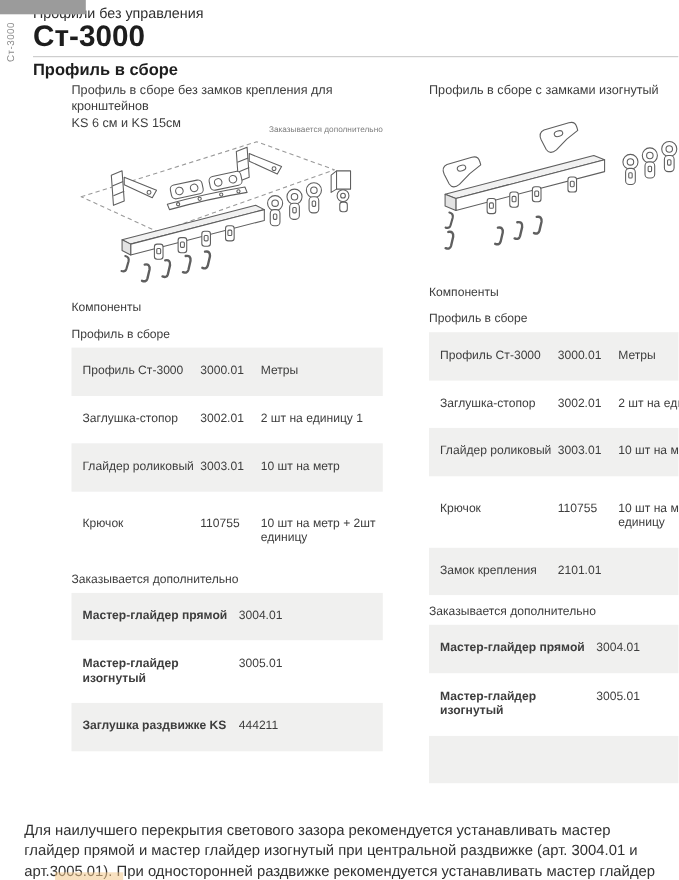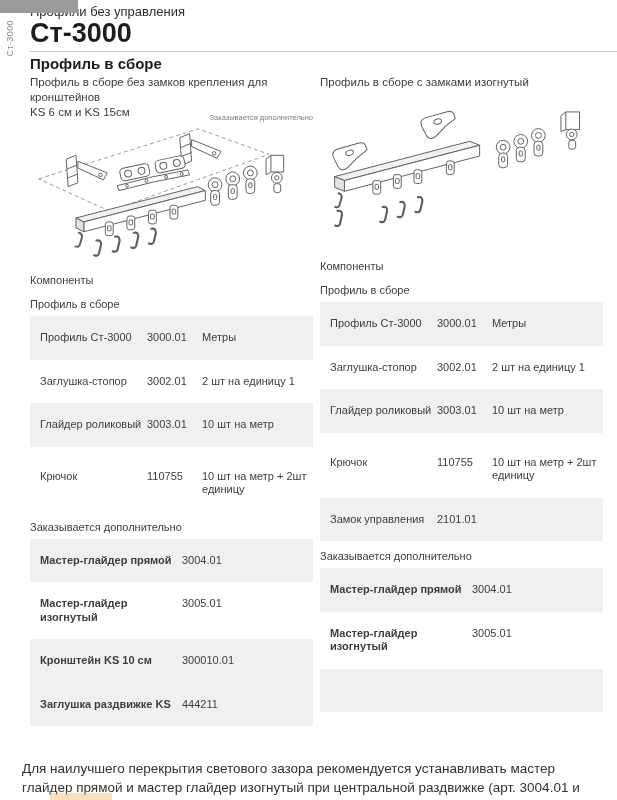--- a/index.html
+++ b/index.html
@@ -7,21 +7,21 @@
         font-family:"Liberation Sans", sans-serif;color:#3d3d3d;}
   .top-bar{position:absolute;top:0;left:0;width:78px;height:13px;background:#9b9b9b;}
   .side-label{position:absolute;top:20px;left:5px;writing-mode:vertical-rl;transform:rotate(180deg);
         font-size:9px;color:#8a8a8a;letter-spacing:.4px;}
   .header{padding:4px 0 0 30px;}
   .eyebrow{font-size:13px;line-height:15px;color:#2e2e2e;}
   .title{font-size:27px;line-height:27px;font-weight:bold;color:#1d1d1d;margin-top:1px;}
   .rule{border-top:1px solid #c9c9c9;margin-top:4px;}
   .section-heading{font-size:15px;line-height:17px;font-weight:bold;color:#1d1d1d;margin-top:3px;}
   .columns{display:flex;margin:3px 0 0 30px;}
-  .col{width:283px;}
+  .col{width:283px;margin-left:35px;}
   .col.left{margin-right:7px;}
   .subtitle{font-size:11.5px;line-height:15px;color:#3d3d3d;min-height:31px;}
   .diagram-wrap{position:relative;height:145px;margin-top:2px;}
   .diagram-note{position:absolute;top:-9px;right:0;font-size:7.5px;color:#7d7d7d;}
   .small-label{font-size:11px;line-height:13px;color:#3d3d3d;}
   .components-label{margin-top:7px;}
   .table-label{margin-top:11px;}
   .addl-label{margin-top:9px;}
   .tbl{margin-top:5px;}
   .tbl1{min-height:94px;}
@@ -177,24 +177,20 @@
       <div class="tbl">
         <div class="trow alt">
           <div class="cell c-name2">Мастер-глайдер прямой</div>
           <div class="cell c-art2">3004.01</div>
         </div>
         <div class="trow">
           <div class="cell c-name2">Мастер-глайдер изогнутый</div>
           <div class="cell c-art2">3005.01</div>
         </div>
         <div class="trow alt">
-          <div class="cell c-name2">Кронштейн KS 10 см</div>
-          <div class="cell c-art2">300010.01</div>
-        </div>
-        <div class="trow alt">
           <div class="cell c-name2">Заглушка раздвижке KS</div>
           <div class="cell c-art2">444211</div>
         </div>
       </div>
     </div>
 
     <div class="col right">
       <div class="subtitle">
         <div>Профиль в сборе с замками изогнутый</div>
       </div>
@@ -279,21 +275,21 @@
           <div class="cell c-art">3003.01</div>
           <div class="cell c-qty">10 шт на метр</div>
         </div>
         <div class="spacer-row"></div>
         <div class="trow">
           <div class="cell c-name">Крючок</div>
           <div class="cell c-art">110755</div>
           <div class="cell c-qty">10 шт на метр + 2шт единицу</div>
         </div>
         <div class="trow alt">
-          <div class="cell c-name">Замок управления</div>
+          <div class="cell c-name">Замок крепления</div>
           <div class="cell c-art">2101.01</div>
         </div>
       </div>
       <div class="small-label addl-label">Заказывается дополнительно</div>
       <div class="tbl">
         <div class="trow alt">
           <div class="cell c-name2">Мастер-глайдер прямой</div>
           <div class="cell c-art2">3004.01</div>
         </div>
         <div class="trow">

